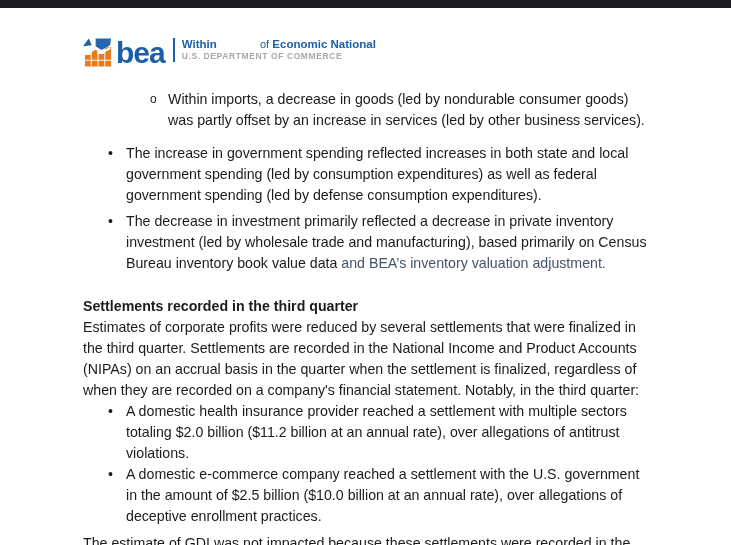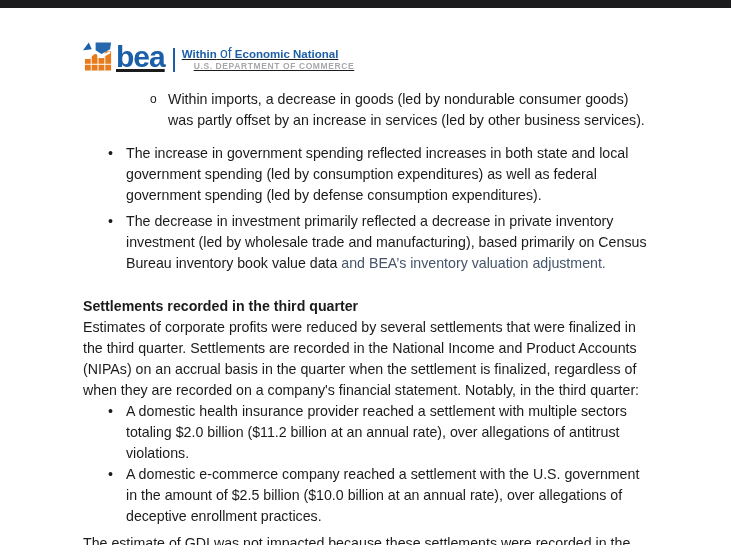--- a/index.html
+++ b/index.html
@@ -10,35 +10,34 @@
     color: #1b1b1b;
     overflow: hidden;
     position: relative;
   }
   .top-bar { width: 731px; height: 8px; background: #1c1c1e; }
 
   
   .logo-row {
     margin: 30px 0 0 83px;
     display: flex;
-    align-items: flex-end;
+    align-items: flex-start;
     height: 34px;
-    text-decoration: underline;
   }
   .logo-icon { width: 31px; height: 30px; display: block; }
   .logo-acronym {
     font-size: 30px; font-weight: bold; letter-spacing: -1px;
     color: #1b5fa9; line-height: 30px; margin-left: 2px;
     font-family: "Liberation Sans", sans-serif;
   }
   .logo-divider { width: 2px; height: 24px; background: #1b5fa9; margin: 0 7px 0 8px; }
   .logo-text { display: flex; flex-direction: column; justify-content: center; }
   .logo-org { font-size: 11.5px; font-weight: bold; color: #1b5fa9; line-height: 13px; }
-  .logo-org .of { font-size: 14px; font-weight: normal; }
-  .logo-dept { font-size: 8.5px; font-weight: bold; color: #a6a8ab; letter-spacing: 0.6px; line-height: 11px; margin-left: 12px; }
+  .logo-org .of { font-size: 11px; font-weight: normal; margin-left: 40px; }
+  .logo-dept { font-size: 8.5px; font-weight: bold; color: #a6a8ab; letter-spacing: 0.6px; line-height: 11px; }
 
   
   .content {
     margin: 0 83px 0 83px;
     width: 565px;
     font-size: 14.2px;
     line-height: 21px;
   }
   .bullet-item { display: flex; }
   .bullet-item .marker { flex: 0 0 18px; }

